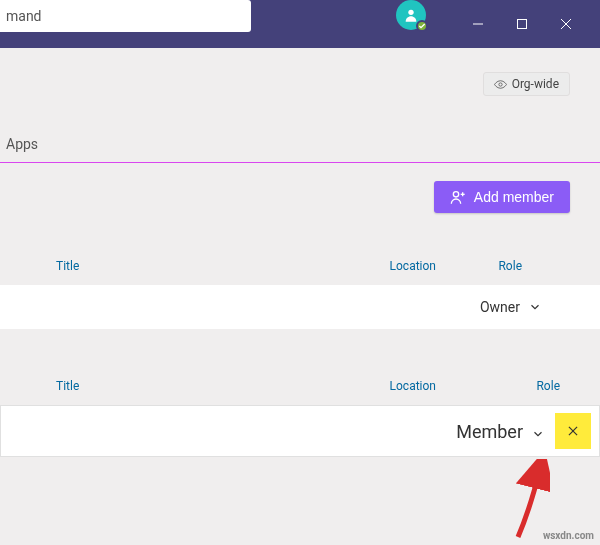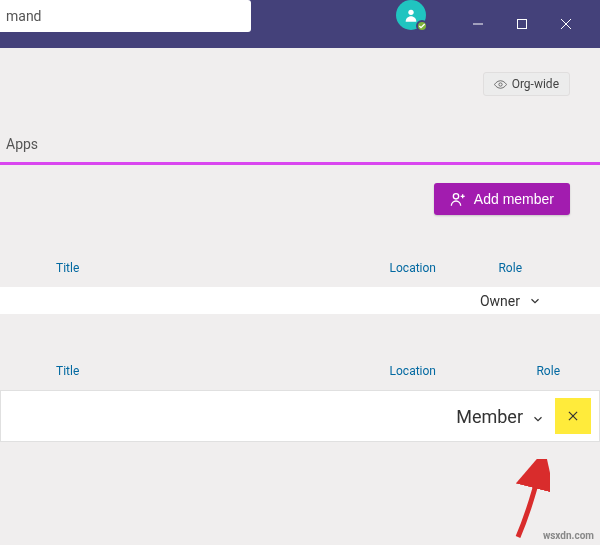--- a/index.html
+++ b/index.html
@@ -75,36 +75,36 @@
       font-size: 12px;
       color: #444;
       display: flex;
       align-items: flex-end;
       gap: 5px;
     }
     .org-tag svg { width: 13px; height: 13px; stroke: #555; stroke-width: 1.5; fill: none; }
     .tab-row {
       margin-top: 30px;
       padding: 0 0 0 0;
-      border-bottom: 3px solid #d946ef;
+      border-bottom: 1px solid #d946ef;
     }
     .tab {
       display: inline-block;
       padding: 10px 6px;
       font-size: 14px;
       color: #555;
       margin-left: 0;
     }
     .add-row {
       display: flex;
       justify-content: flex-end;
       padding: 18px 30px 0 0;
     }
     .add-btn {
-      background: #a21caf;
+      background: #8b5cf6;
       color: #fff;
       border: none;
       border-radius: 3px;
       padding: 8px 16px;
       font-size: 14px;
       display: flex;
       align-items: center;
       gap: 8px;
       box-shadow: 0 1px 2px rgba(0,0,0,0.18);
     }
@@ -120,21 +120,21 @@
     }
     .col-title { width: 160px; }
     .col-location { width: 220px; text-align: right; }
     .col-role { flex: 1; text-align: right; padding-right: 48px; }
     .col-role-2 { flex: 1; text-align: right; padding-right: 10px; }
     .row {
       background: #fff;
       display: flex;
       align-items: center;
       padding: 0 30px 0 56px;
-      height: 27px;
+      height: 44px;
       justify-content: flex-end;
     }
     .role-cell {
       display: flex;
       align-items: center;
       gap: 8px;
       color: #333;
       font-size: 14px;
       padding-right: 28px;
     }

